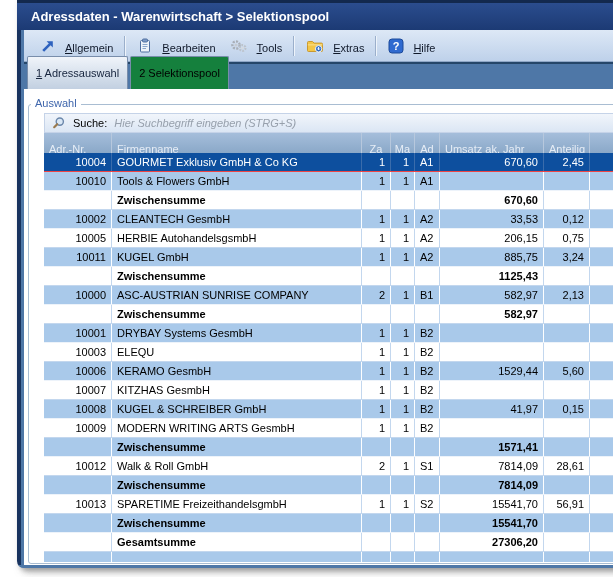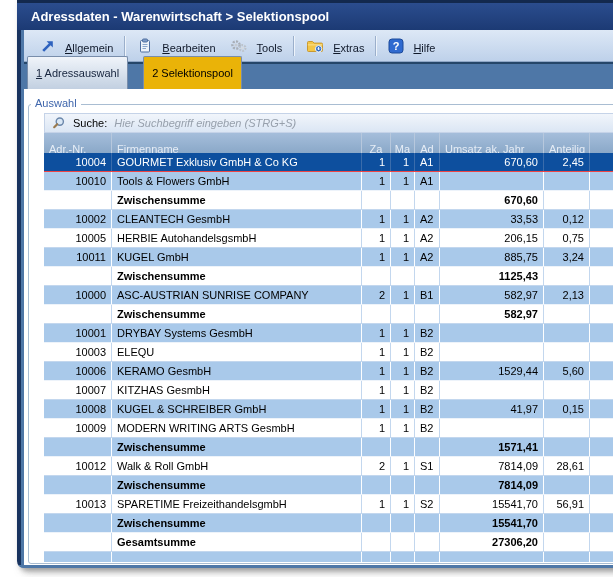--- a/index.html
+++ b/index.html
@@ -24,21 +24,21 @@
   .tb-btn u { text-decoration:underline; }
   .tb-sep { width:2px; height:20px; margin:0 4px;
             background:linear-gradient(90deg,#9bafcb 1px,#eef4fb 1px); }
 
   .tabband { position:relative; z-index:4; height:27px; margin:0 4px 0 7px;
              background:#4e77a7; border-top:2px solid #254669;
              display:flex; align-items:flex-end; padding-left:3px; }
   .tab { font-size:11px; display:flex; align-items:center; justify-content:center;
          border:1px solid #788dab; border-bottom:none; border-radius:2px 2px 0 0; padding:16px 8px; white-space:nowrap; }
   .tab.inactive { height:21px; background:linear-gradient(#f0f4fa,#c2d0e1); color:#16243d; }
-  .tab.active   { height:24px; background:#eab308; color:#000; margin-left:15px; }
+  .tab.active   { height:24px; background:#15803d; color:#000; margin-left:2px; }
 
   .content { position:absolute; top:89px; left:7px; right:4px; bottom:3px; background:#fff; z-index:3; }
 
   .groupbox { position:absolute; left:4px; top:15px; right:1px; bottom:1px;
               border:1px solid #a9bdd2; border-radius:3px; }
   .group-label { position:absolute; top:-8px; left:2px; background:#fff; padding:0 4px;
                  font-size:11px; color:#3f66ac; }
 
   .searchbar { position:absolute; left:15px; top:8px; width:570px; height:20px;
                background:linear-gradient(#f1f5fb,#dbe6f4); border:1px solid #c5d3e8;

